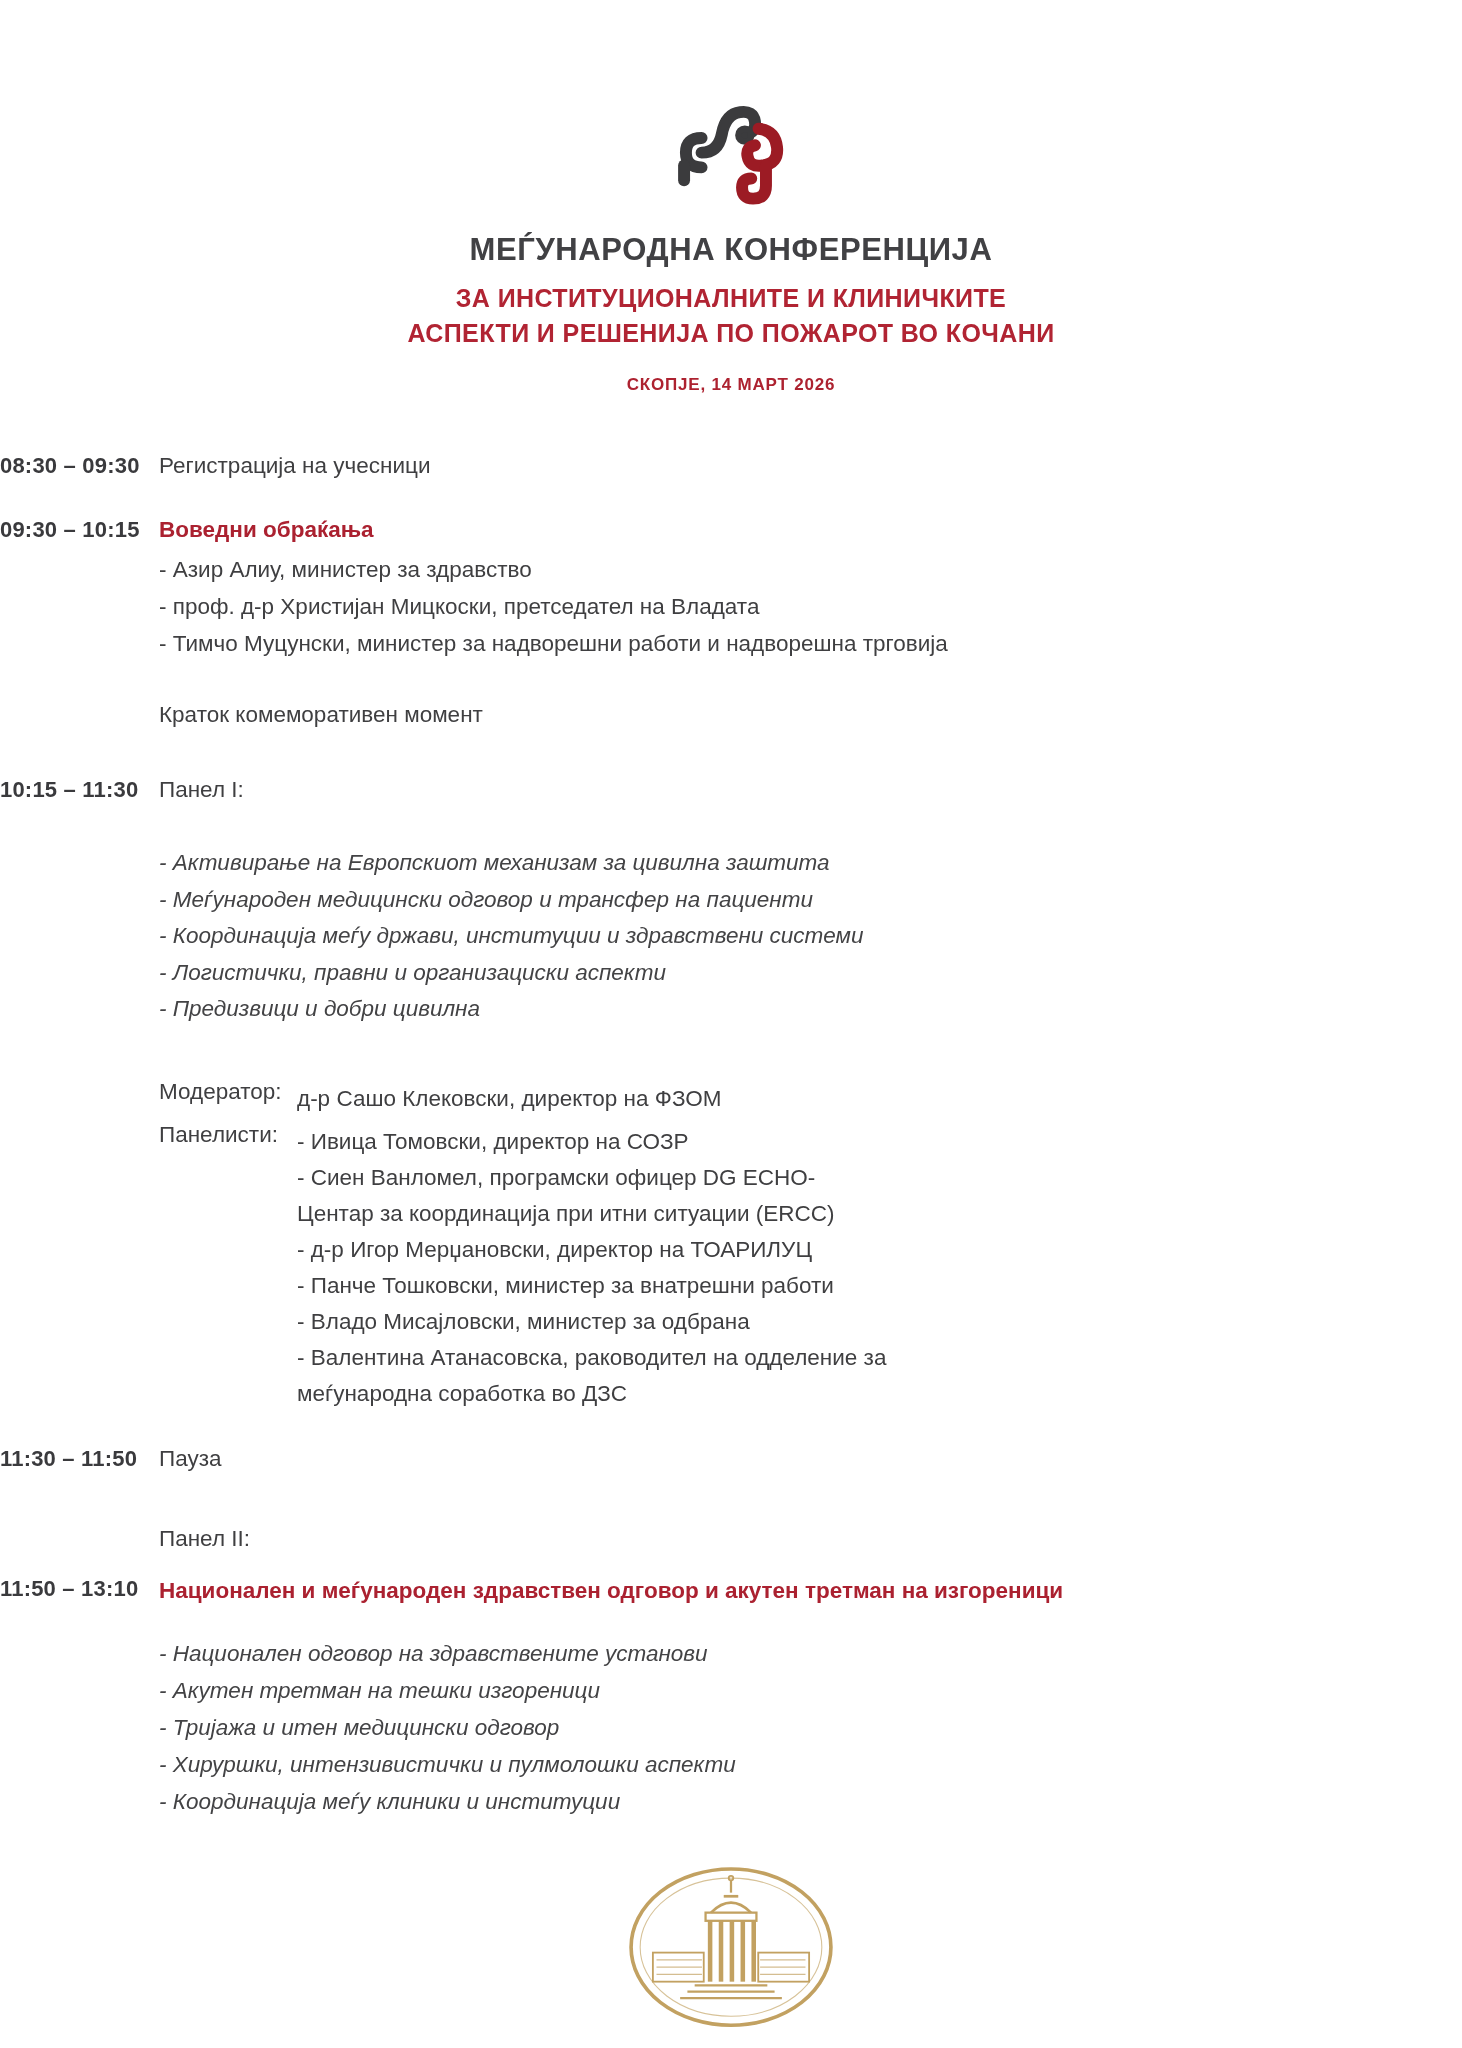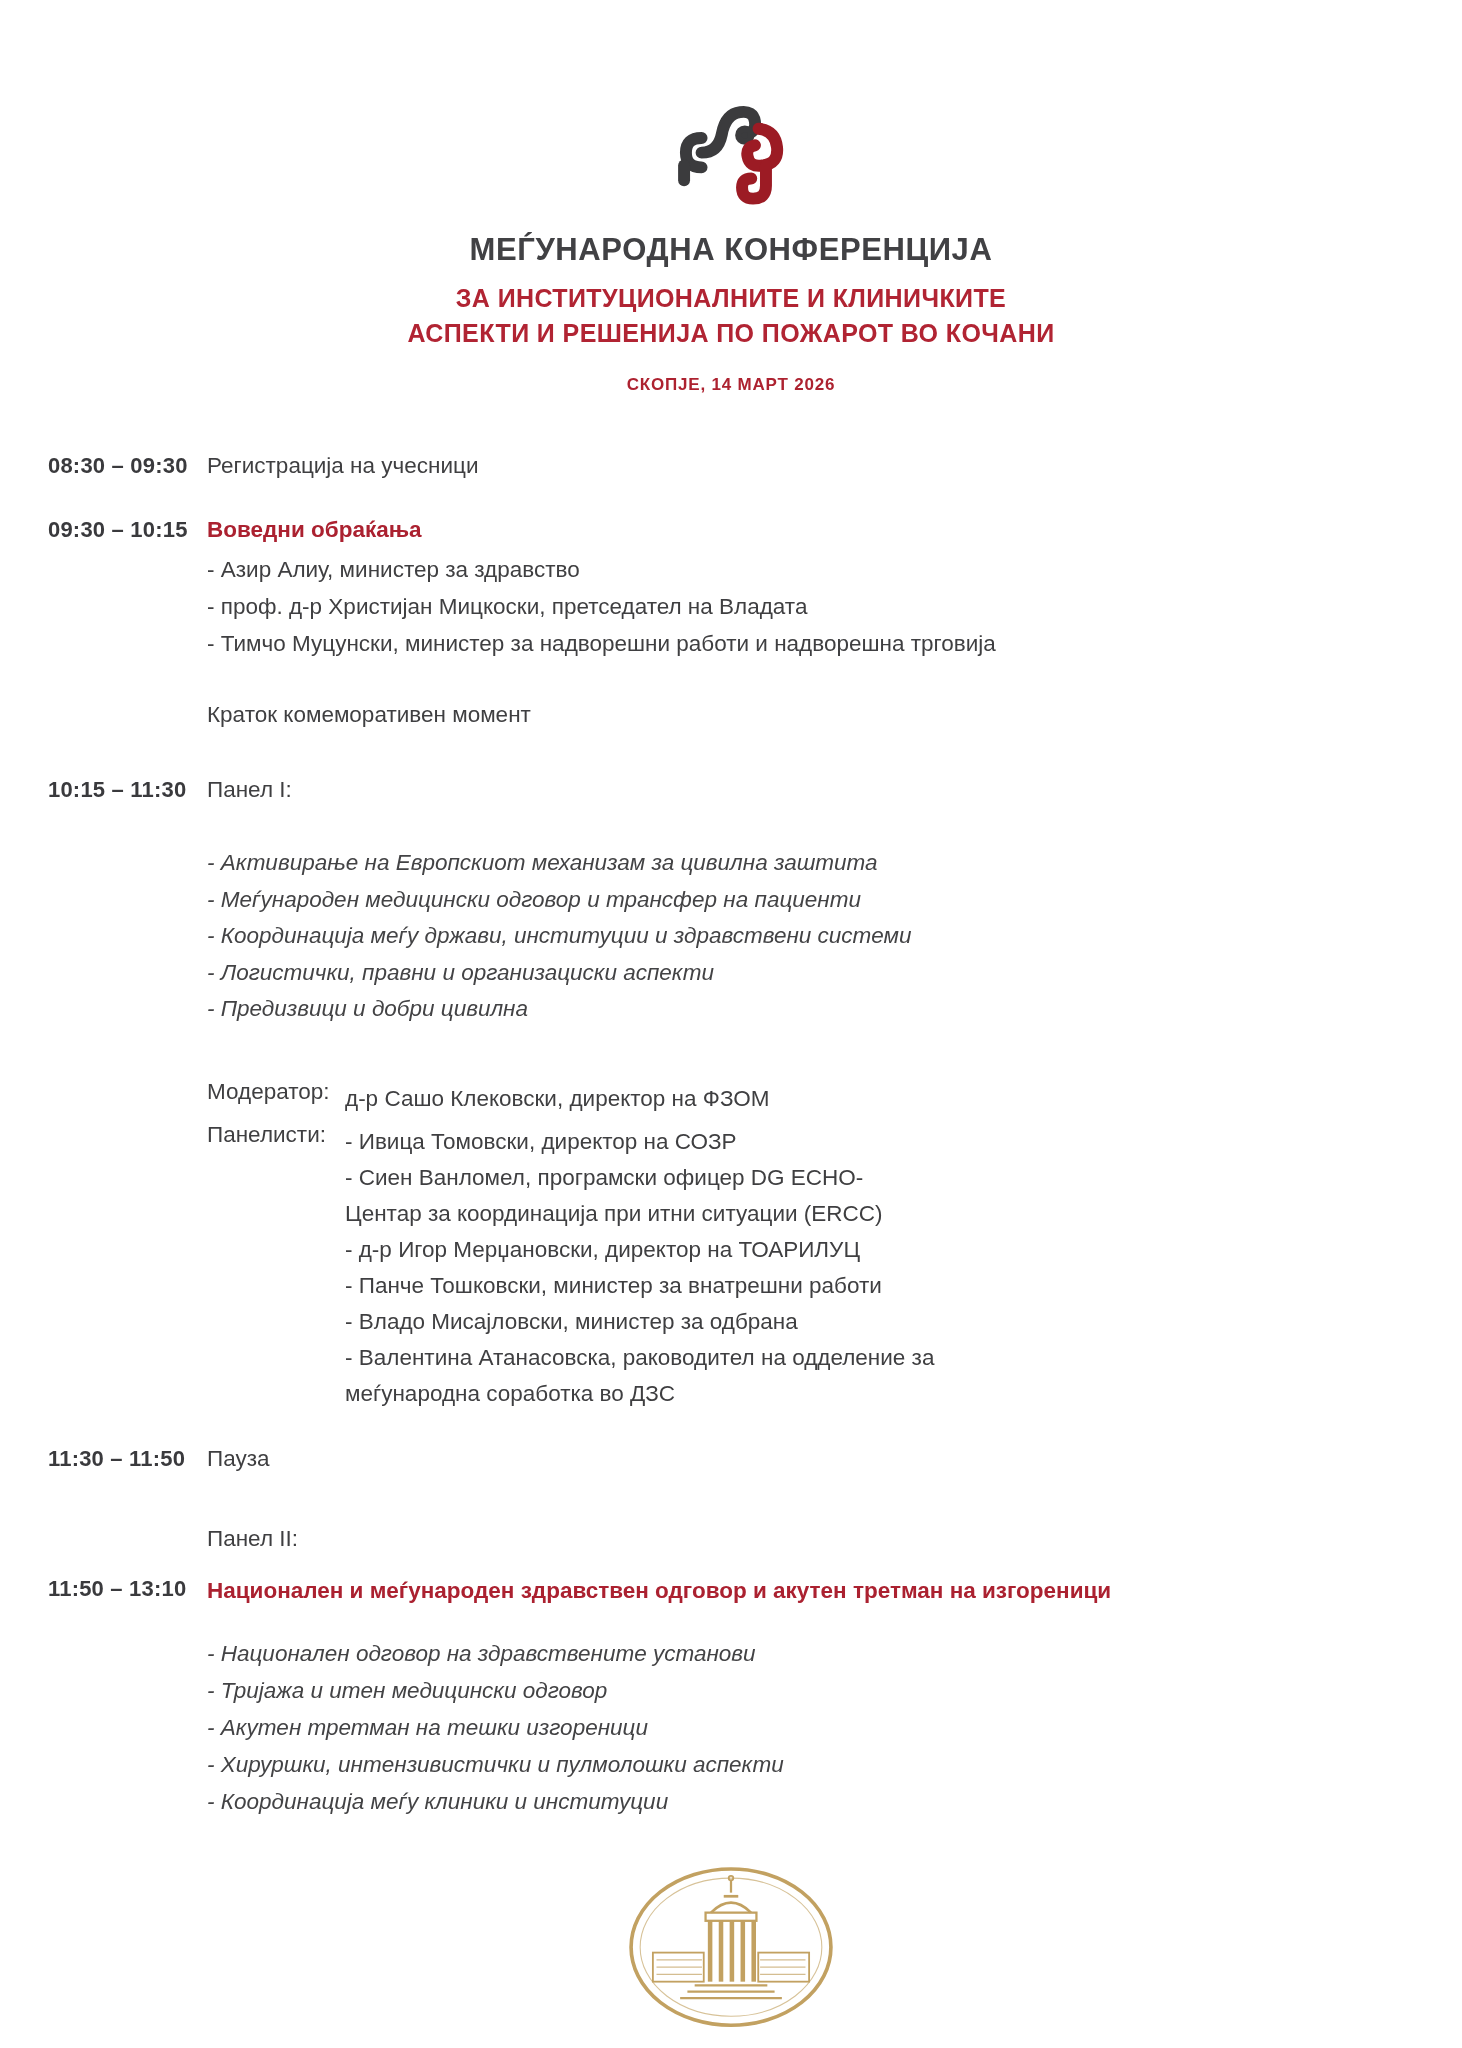--- a/index.html
+++ b/index.html
@@ -20,21 +20,21 @@
   .conf-subtitle {
     margin-top:13px; font-size:25px; font-weight:700; color:#b12433;
     line-height:35px; letter-spacing:0.4px;
   }
   .conf-date {
     margin-top:24px; font-size:17px; font-weight:700; color:#ad2230;
     letter-spacing:0.8px;
   }
 
   
-  .sched { margin-top:56px; padding-left:48px; padding-right:46px; }
+  .sched { margin-top:56px; padding-right:46px; }
   .row { display:flex; align-items:flex-start; }
   .time {
     flex:none; width:159px; font-size:22px; font-weight:600; color:#3a3a3d;
     line-height:30px; letter-spacing:0.2px;
   }
   .content { flex:1; font-size:22.5px; line-height:30px; color:#3f3f41; }
   .plain { color:#3f3f41; }
   .red-bold { color:#ab2130; font-weight:700; }
   .session-label { color:#3f3f41; }
   .red-title-line { color:#ab2130; font-weight:700; line-height:33px; }
@@ -155,22 +155,22 @@
       <div class="time"></div>
       <div class="content session-label">Панел II:</div>
     </div>
 
     <div class="row mt-r6">
       <div class="time">11:50 – 13:10</div>
       <div class="content">
         <div class="red-title-line">Национален и меѓународен здравствен одговор и акутен третман на изгореници</div>
         <div class="topics topics2">
           <div>- Национален одговор на здравствените установи</div>
+          <div>- Акутен третман на тешки изгореници</div>
           <div>- Тријажа и итен медицински одговор</div>
-          <div>- Акутен третман на тешки изгореници</div>
           <div>- Хируршки, интензивистички и пулмолошки аспекти</div>
           <div>- Координација меѓу клиники и институции</div>
         </div>
       </div>
     </div>
   </div>
 
   <div class="emblem-wrap">
     <svg width="218" height="215" viewBox="0 0 240 236">
       <g fill="none" stroke="#c2a161">

